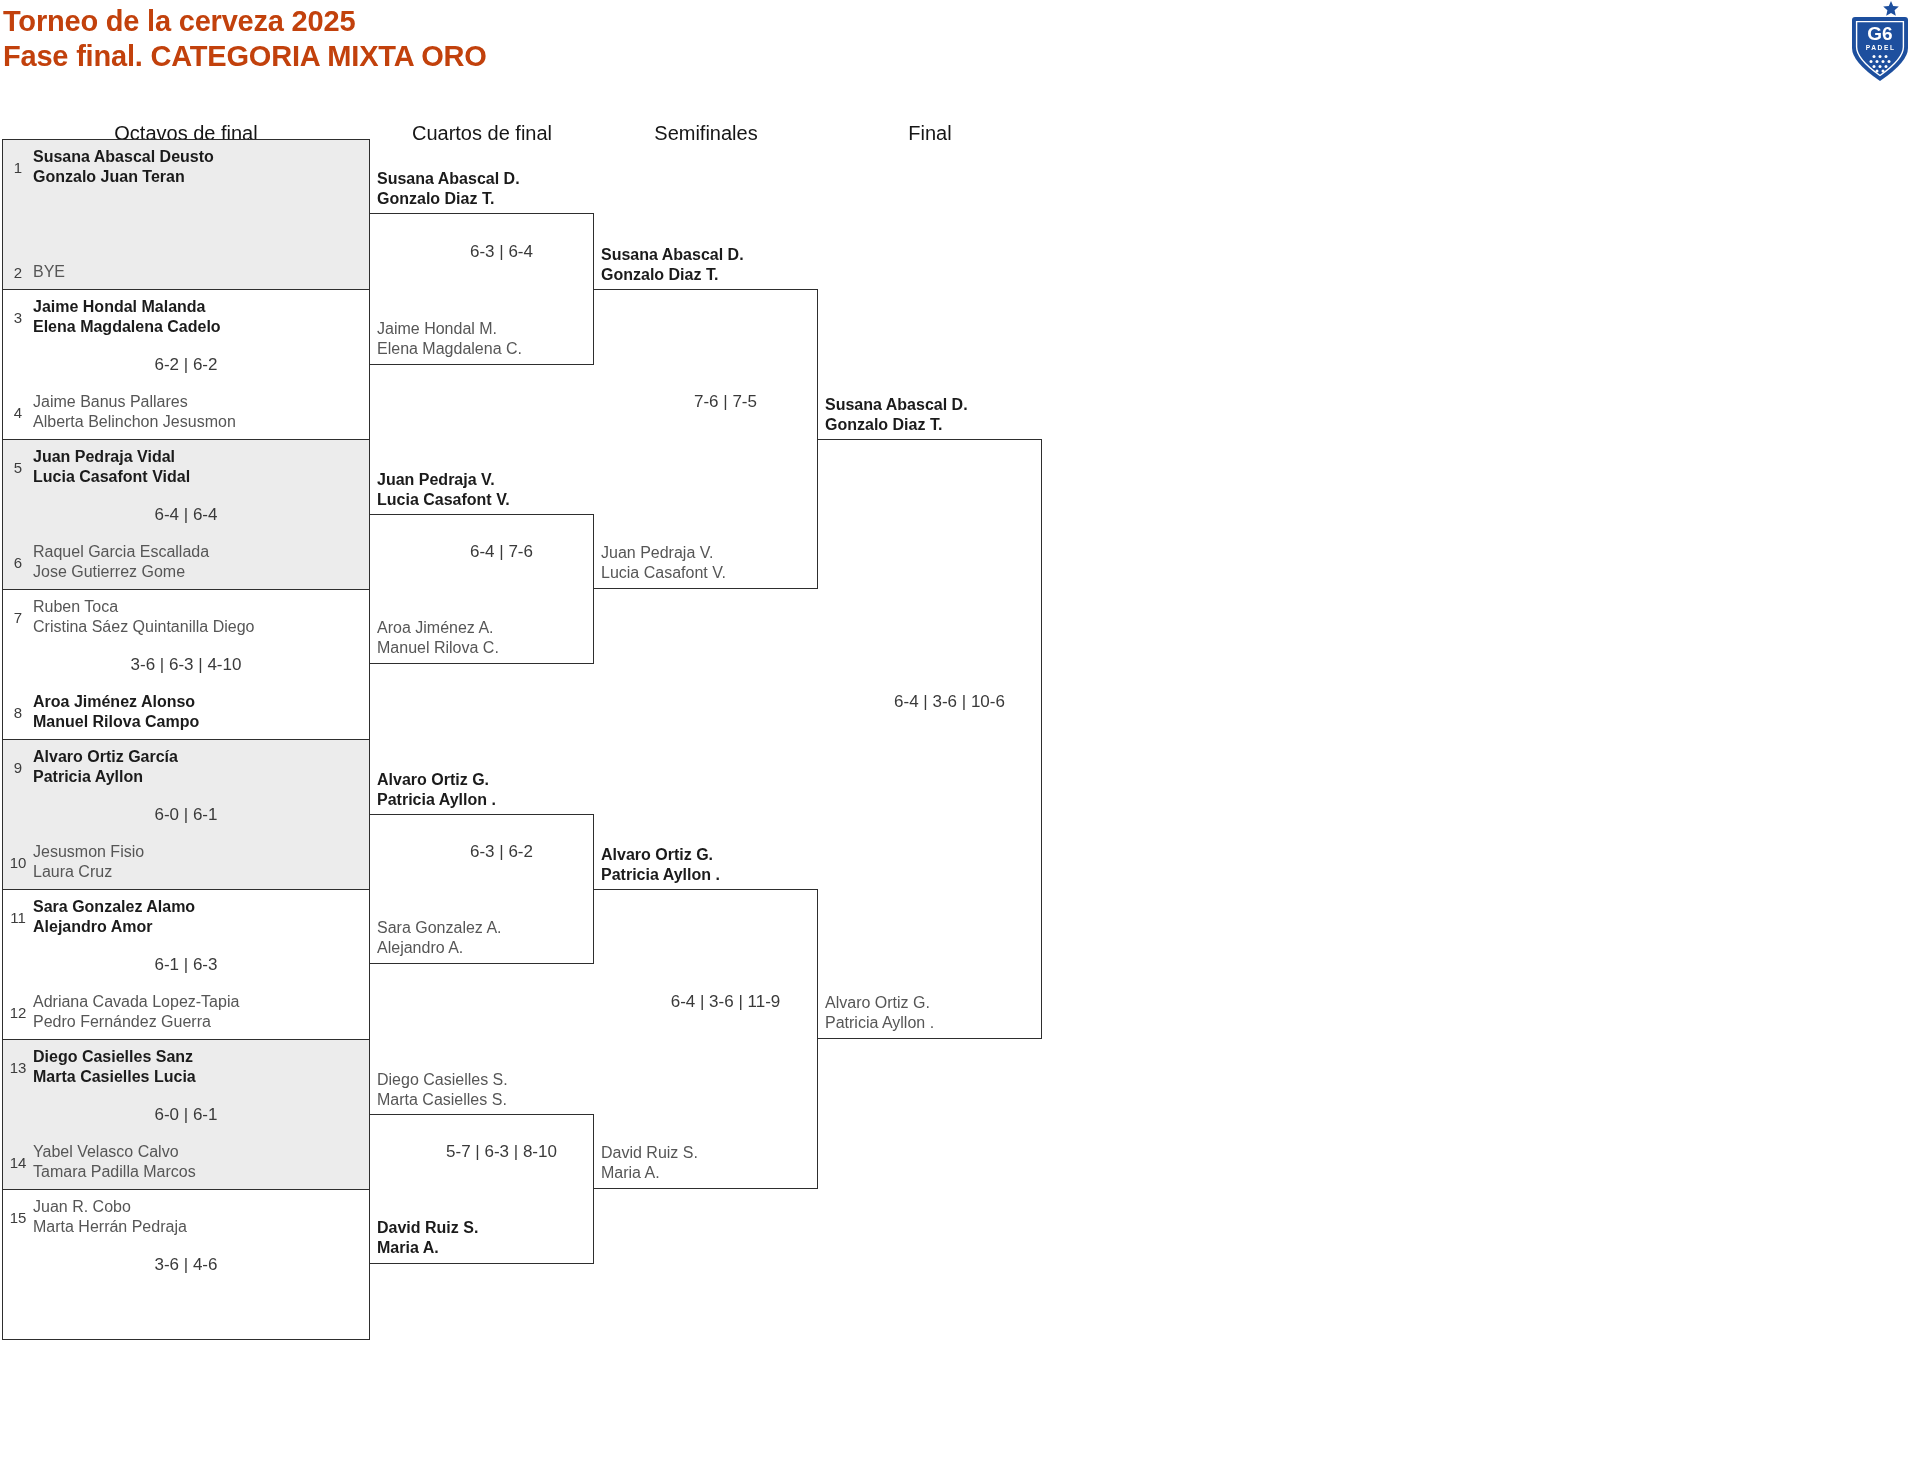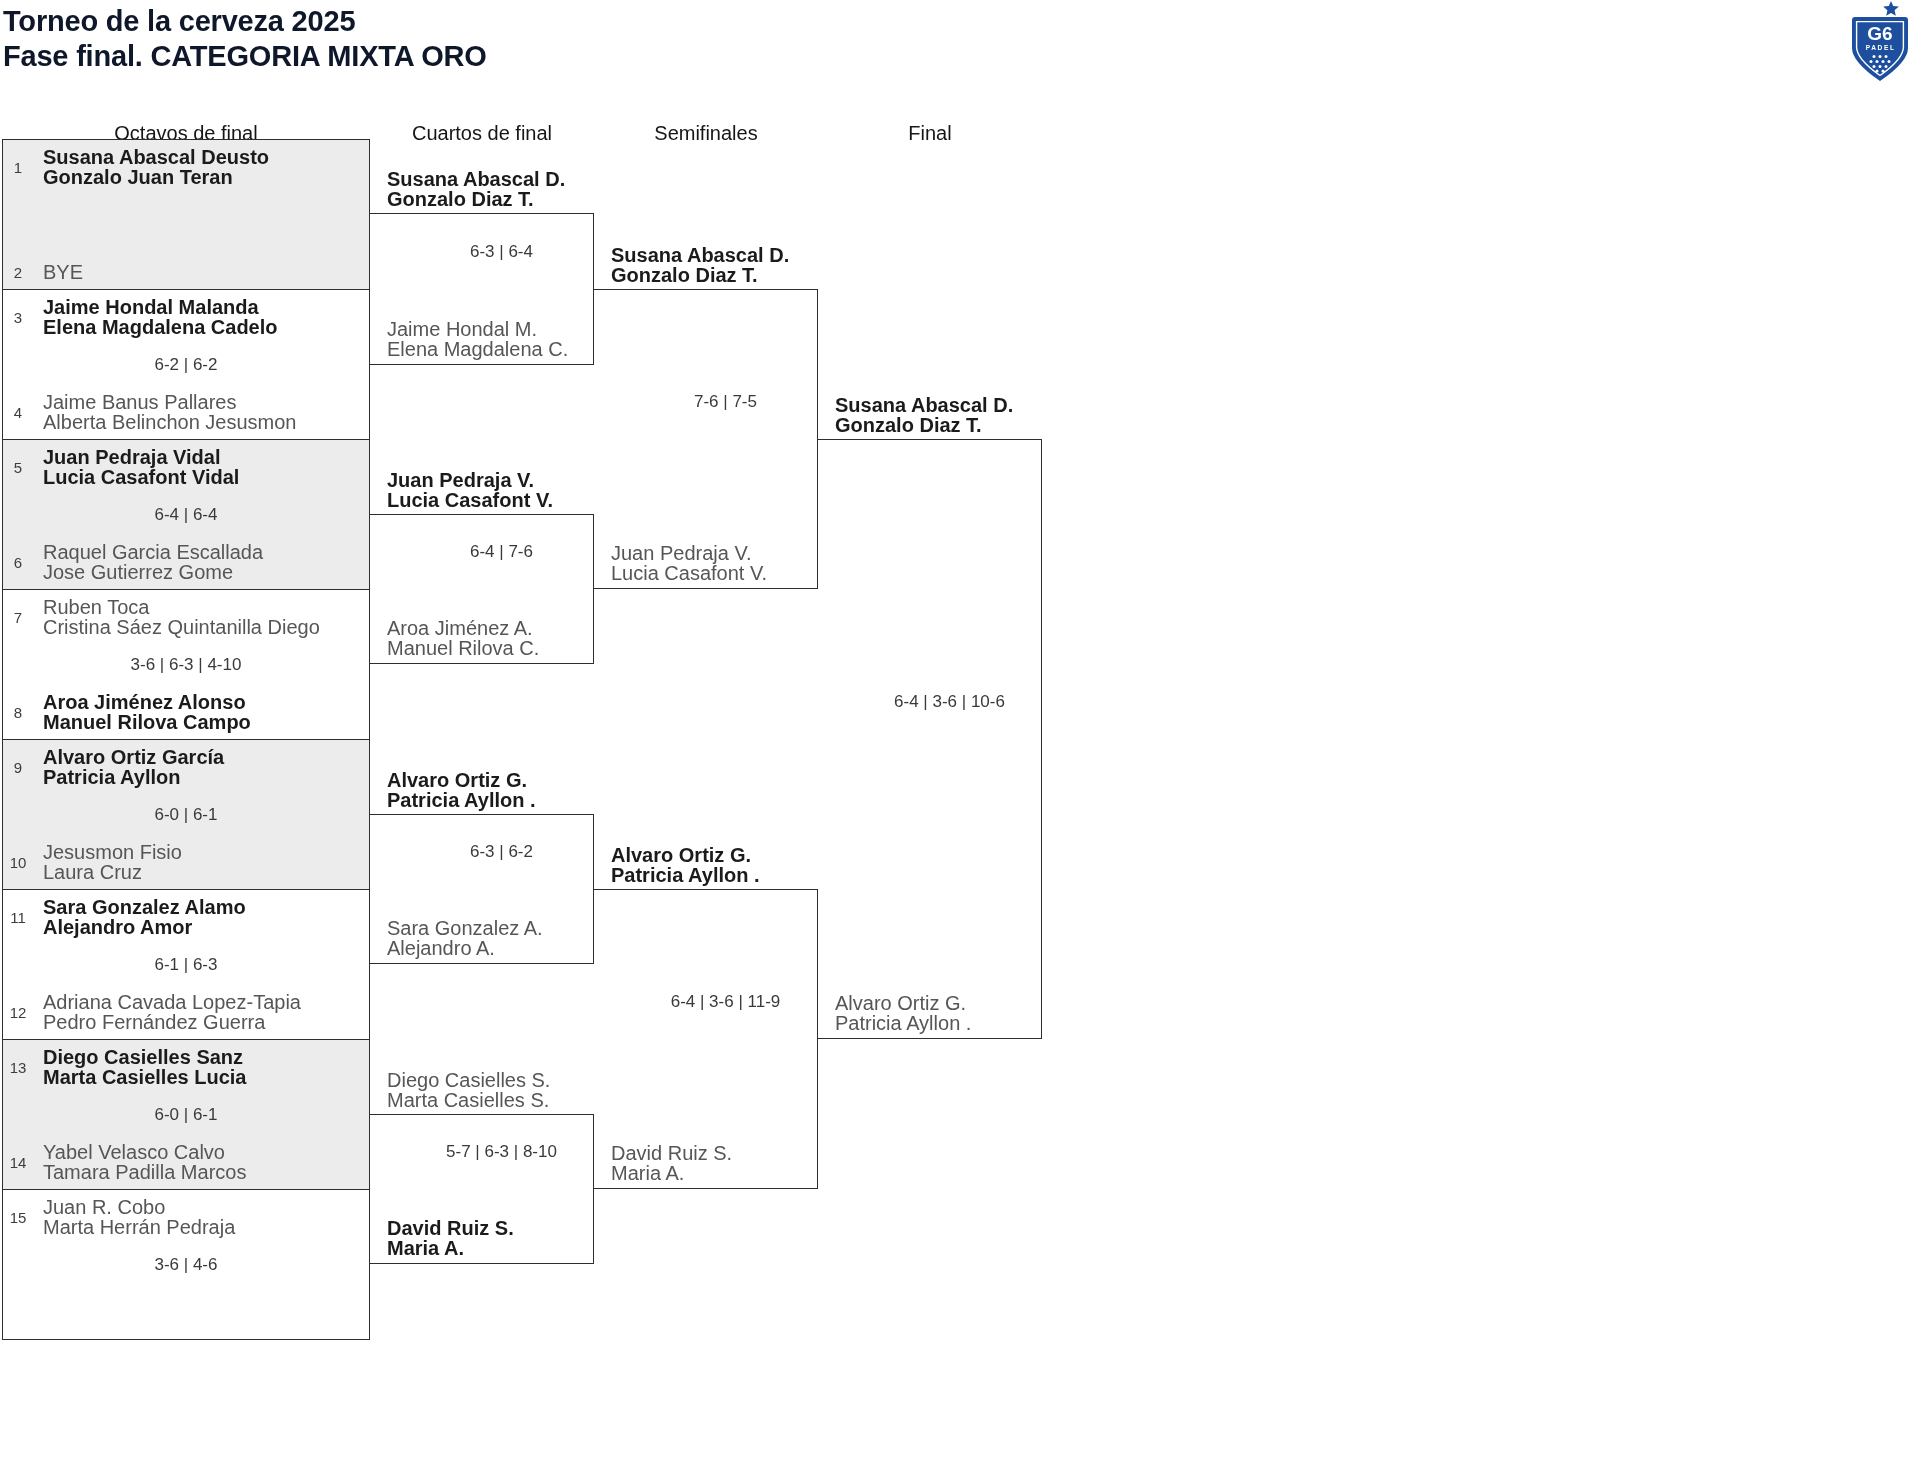--- a/index.html
+++ b/index.html
@@ -1,30 +1,30 @@
 <!DOCTYPE html>
 <html><head>
 <meta charset="utf-8">
 <style>
   html,body{margin:0;padding:0;background:#fff;}
   .stage{position:relative;width:1920px;height:1459px;background:#ffffff;overflow:hidden;
          font-family:"Liberation Sans",sans-serif;color:#1f1f1f;}
   .title{position:absolute;left:3px;top:4px;font-size:29px;line-height:35px;font-weight:700;
-         color:#0f172a;letter-spacing:-0.2px;}
+         color:#c2410c;letter-spacing:-0.2px;}
   .round-label{position:absolute;top:110px;text-align:center;font-size:20px;font-weight:400;color:#161616;margin-top:12px;}
   
   .match{position:absolute;left:2px;width:368px;height:151px;border:1px solid #2e2e2e;
          background:#ffffff;box-sizing:border-box;}
   .match.shaded{background:#ececec;}
   .trow{position:absolute;left:5px;right:5px;display:flex;align-items:center;gap:5px;}
   .trow.top{top:7px;}
   .trow.bot{bottom:7px;}
   .seed{flex:none;width:20px;text-align:center;font-size:15px;color:#3d3d3d;}
   .names{min-width:0;}
-  .nline{font-size:20px;line-height:20px;white-space:nowrap;margin-left:10px;}
+  .nline{font-size:16px;line-height:20px;white-space:nowrap;}
   .w .nline{font-weight:700;color:#1b1b1b;}
   .l .nline{font-weight:400;color:#565656;}
   .mscore{position:absolute;left:0;right:0;top:calc(50% - 10px);text-align:center;
           font-size:17px;line-height:20px;color:#3a3a3a;}
   
   .conn{position:absolute;width:224px;box-sizing:border-box;border:1px solid #2e2e2e;border-left:none;}
   .pair{position:absolute;left:7px;}
   .pair.above{bottom:calc(100% + 5px);}
   .pair.below{bottom:5px;}
   .cscore{position:absolute;left:0;right:0;top:calc(50% - 47px);text-align:center;

